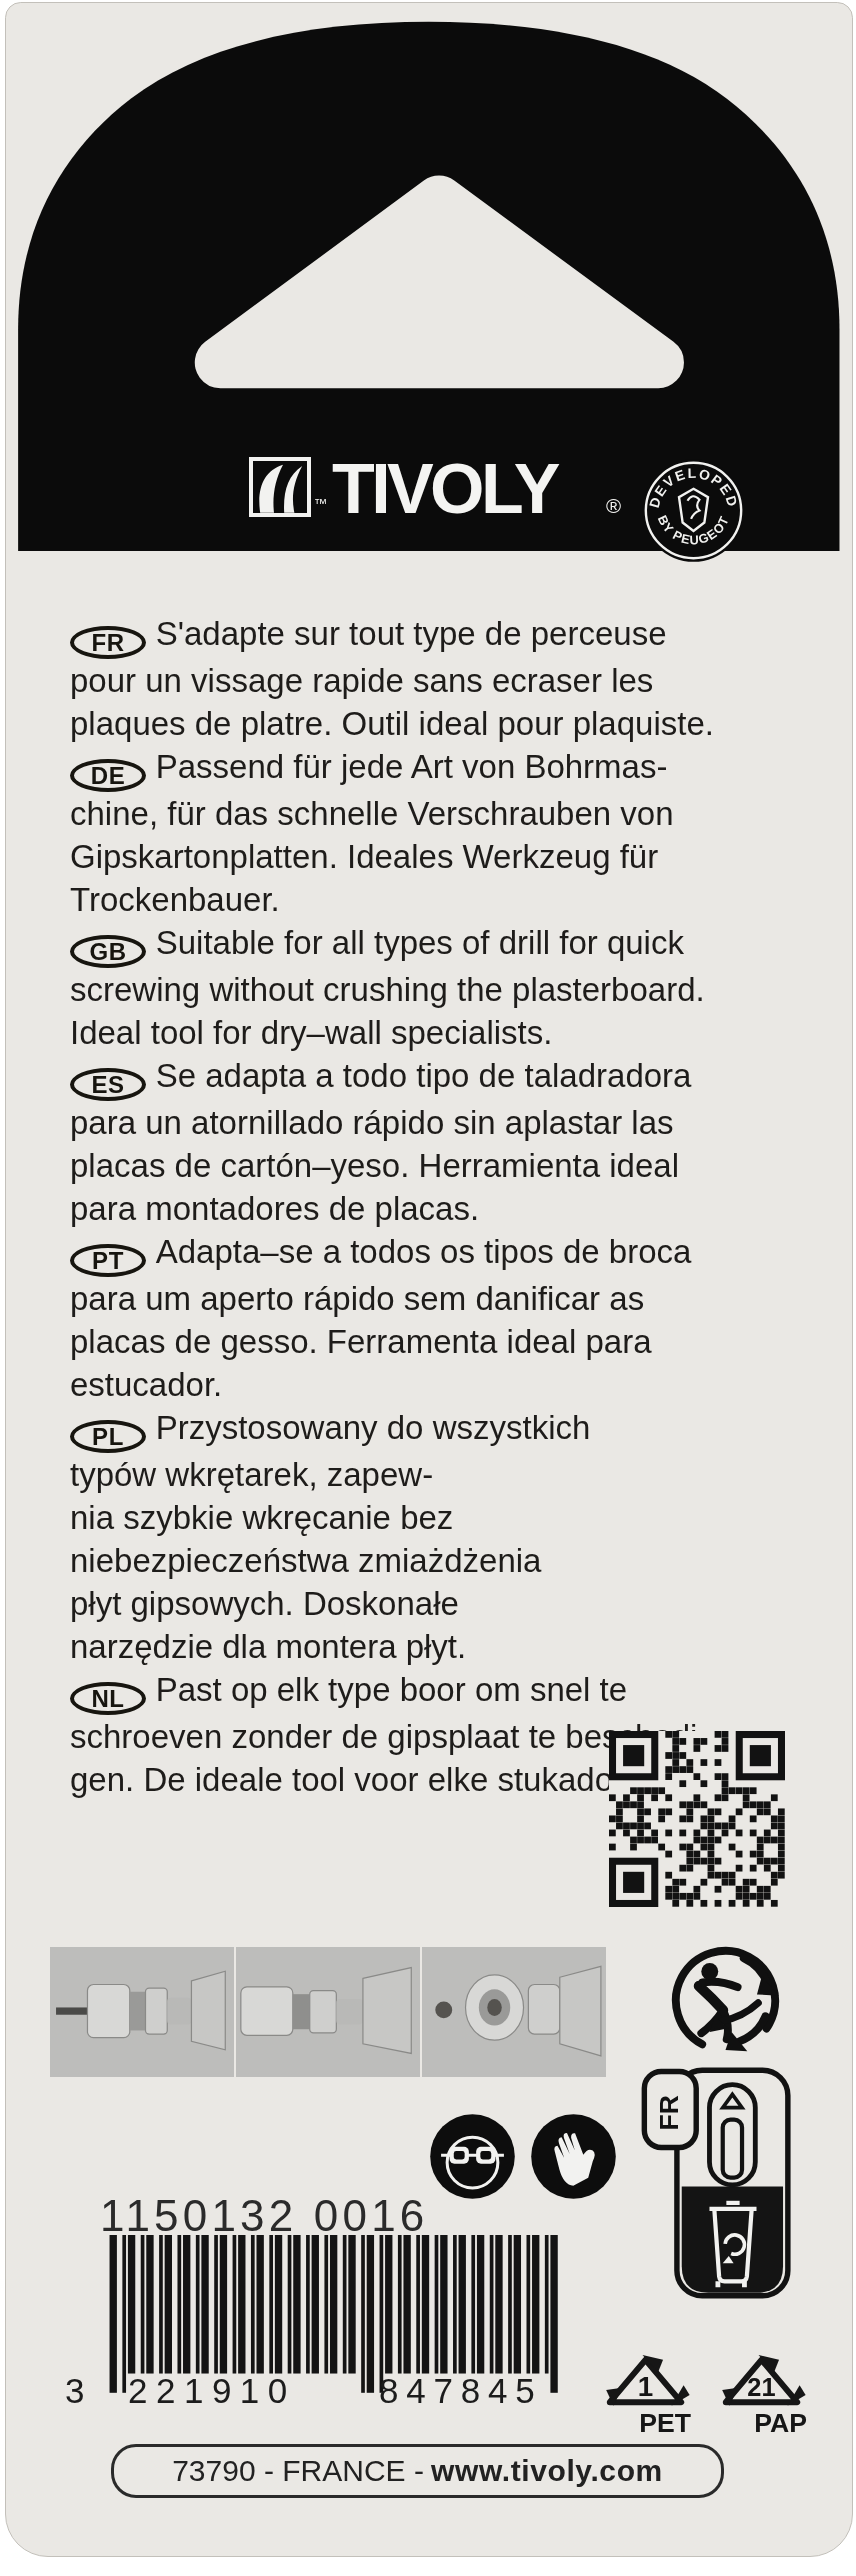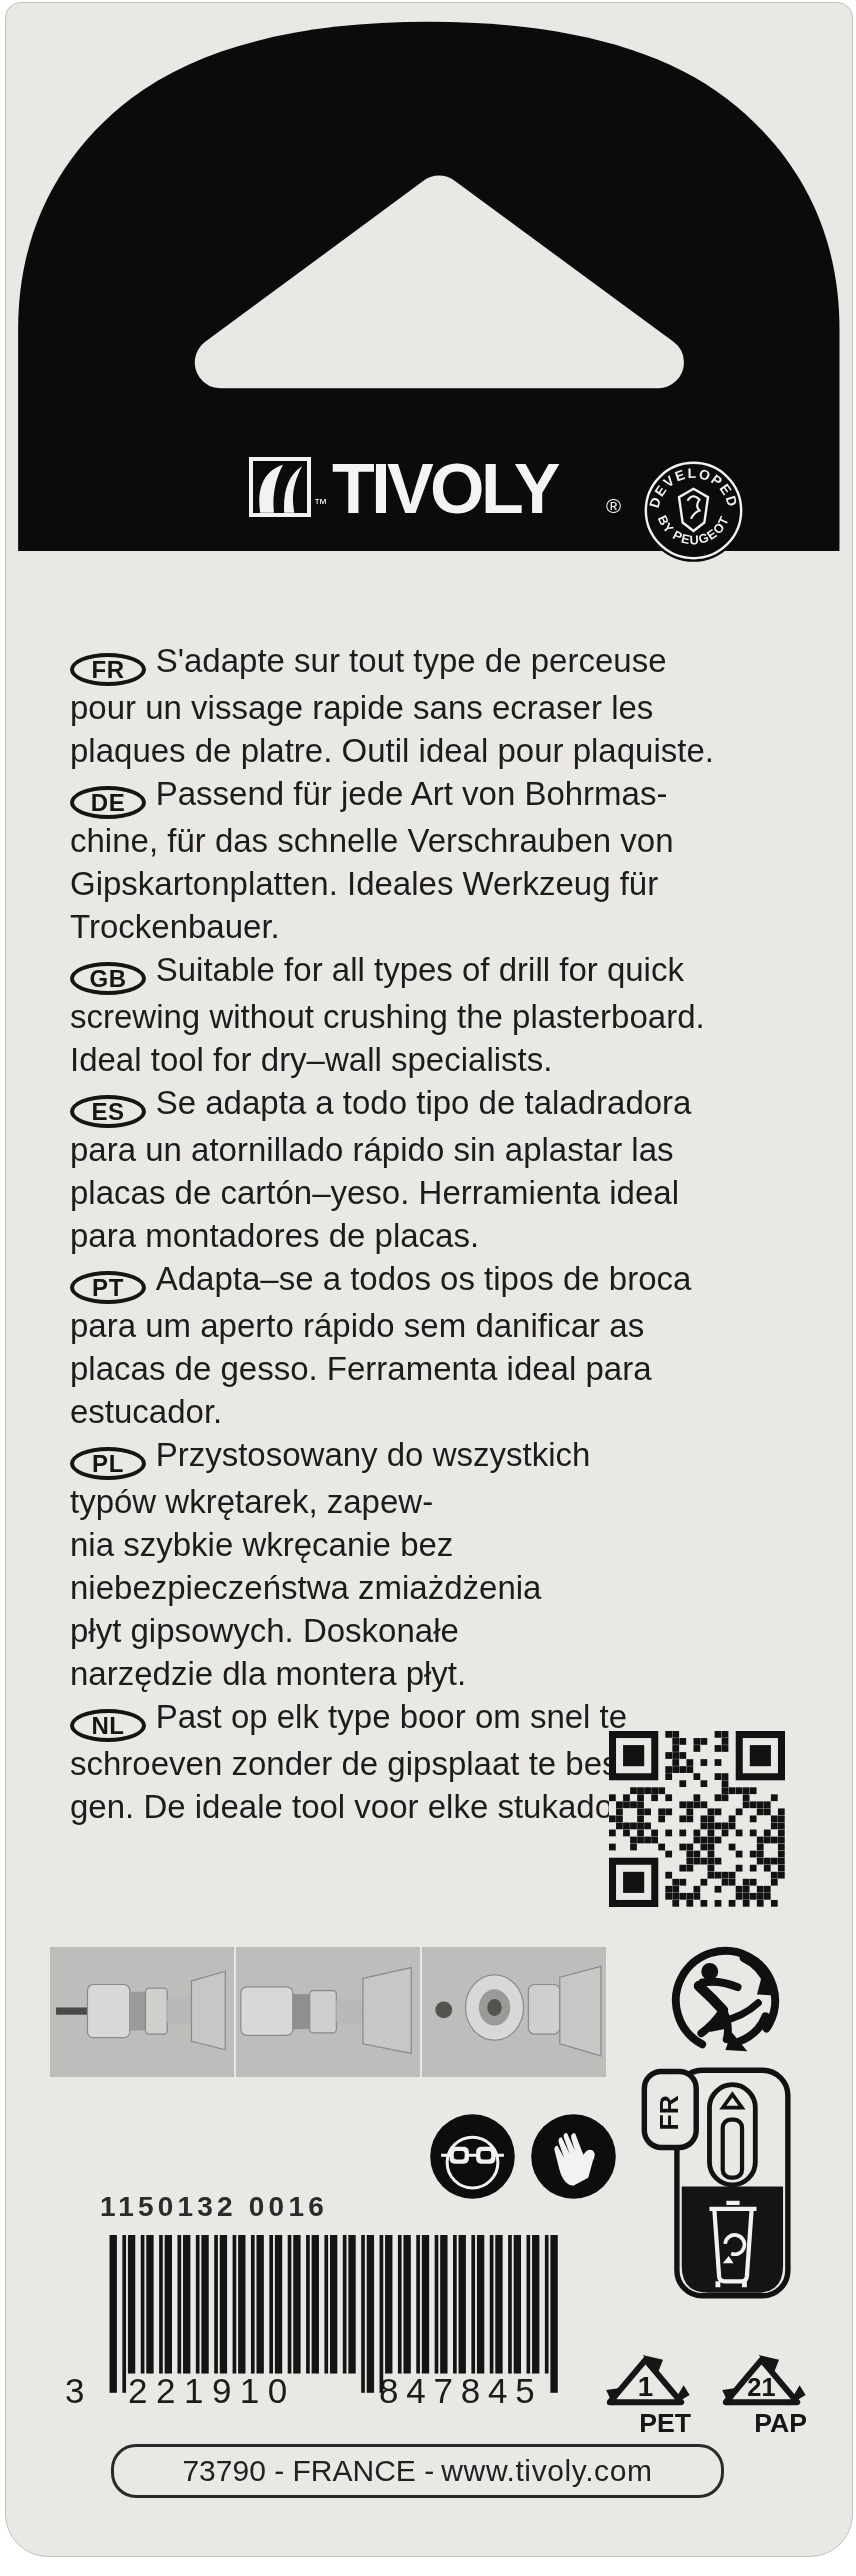--- a/index.html
+++ b/index.html
@@ -8,37 +8,37 @@
   .card{position:absolute;left:4.8px;top:2.4px;width:846px;height:2553px;background:#eae8e4;
         border:1.2px solid #c3c0ba;border-radius:15.7px 15.7px 43px 43px;}
   .domesvg{position:absolute;left:0;top:0;z-index:2;}
   .brand{position:absolute;z-index:3;color:#f4f4f2;}
   .logo-mark{position:absolute;left:249px;top:457px;width:54px;height:52px;border:4.2px solid #f2f2f0;}
   .tm{position:absolute;left:314px;top:496px;font-size:13.3px;color:#f2f2f0;z-index:3;}
   .brand-name{position:absolute;left:332px;top:449px;font-size:70px;font-weight:bold;
         letter-spacing:-3.6px;color:#f4f4f2;z-index:3;}
   .reg{position:absolute;left:606px;top:494px;font-size:20.5px;color:#f2f2f0;z-index:3;}
   .badge-peugeot{position:absolute;left:641px;top:458px;z-index:4;}
-  .copy{position:absolute;left:70px;top:612px;width:755px;z-index:3;color:#1e1c1a;margin-top:27px;}
+  .copy{position:absolute;left:70px;top:612px;width:755px;z-index:3;color:#1e1c1a;}
   .copy p{margin:0;font-size:33px;line-height:43px;}
   .lang-badge{display:inline-block;width:68px;height:25px;border:4.2px solid #17150f;
         border-radius:50%;font-weight:bold;font-size:24px;line-height:25px;text-align:center;
         letter-spacing:0.6px;margin-right:9.7px;vertical-align:-6px;color:#17150f;}
   .lang-text{white-space:pre-line;}
   .qr{position:absolute;left:609px;top:1731px;z-index:3;}
   .photos{position:absolute;left:50px;top:1947px;width:556px;height:130px;display:flex;gap:2.4px;z-index:3;}
   .photo{flex:1;background:#bdbdbb;position:relative;overflow:hidden;}
   .icon{position:absolute;z-index:3;}
-  .refnum{position:absolute;left:100px;top:2191px;font-size:28px;letter-spacing:4.2px;color:#2b2b2b;z-index:3;font-weight:bold;}
+  .refnum{position:absolute;left:100px;top:2191px;font-size:44px;letter-spacing:4.2px;color:#2b2b2b;z-index:3;}
   .bc-digit{position:absolute;font-size:35px;color:#1c1c1c;z-index:3;}
   .mat-label{position:absolute;width:91px;text-align:right;font-size:26.6px;font-weight:bold;color:#161616;z-index:3;}
   .footer-box{position:absolute;left:111px;top:2444px;width:607px;height:48px;border:3px solid #2a2a2a;
         border-radius:25px;z-index:3;display:flex;align-items:center;justify-content:center;
         font-size:30px;color:#222;}
-  .footer-box .bold{font-weight:normal;margin-left:7.2px;letter-spacing:0.6px;}
+  .footer-box .bold{font-weight:bold;margin-left:7.2px;letter-spacing:0.6px;}
   svg text{font-family:"Liberation Sans",sans-serif;}
 </style>
 </head>
 <body>
 
 <div id="page">
 
   <div class="card"></div>
 
   <svg class="domesvg" width="857" height="580" viewBox="0 0 1419 960">

